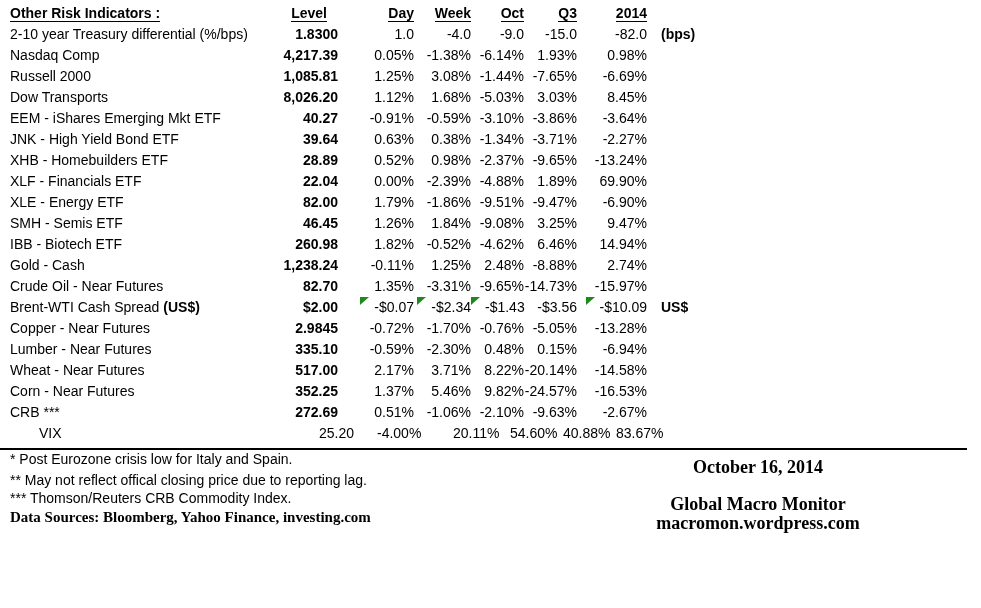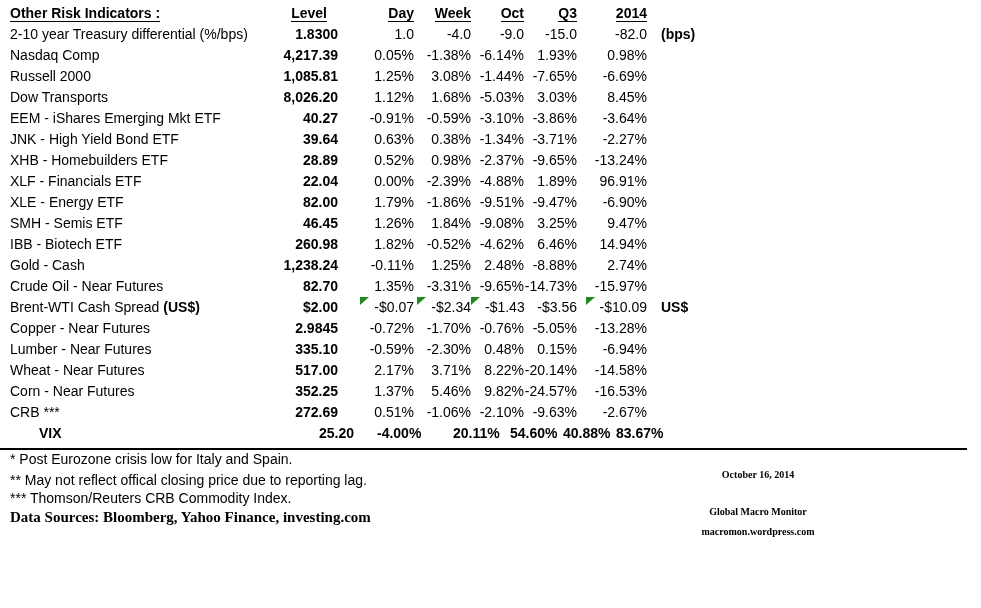--- a/index.html
+++ b/index.html
@@ -12,39 +12,39 @@
   td,th{padding:0;height:21px;line-height:21px;white-space:nowrap;font-size:14px;}
   th{font-weight:bold;}
   .label{padding-left:10px;text-align:left;}
   .num{text-align:right;}
   .level{font-weight:bold;}
   .annot{text-align:left;padding-left:14px;font-weight:bold;}
   thead th.num{text-align:right;}
   thead th.label{text-align:left;}
   .hdr{border-bottom:1.5px solid #000;padding-bottom:0px;}
   thead th.level .hdr{margin-right:11px;}
-  .bold-row td{font-weight:bold;padding-left:39px;}
+  .bold-row td{font-weight:normal;padding-left:39px;}
   .flag{
     display:inline-block;width:0;height:0;
     border-top:8px solid #1e8a1e;border-right:9px solid transparent;
     margin-right:5px;transform:translateY(-7px);
   }
   .rule{height:2px;background:#000;width:967px;margin:4px 0 0 0;}
   .footer{display:flex;align-items:flex-start;}
   .footnotes{flex:1;padding-left:10px;}
   .fn{line-height:18px;}
   .fn-first{margin-bottom:3px;}
   .data-sources{
     font-family:"Liberation Serif",serif;font-weight:bold;font-size:15px;
     margin-top:1px;line-height:19px;
   }
   .footer-right{
     width:300px;margin-right:73px;text-align:center;
-    font-family:"Liberation Serif",serif;font-weight:bold;font-size:10px;
-    padding-top:16px;
+    font-family:"Liberation Serif",serif;font-weight:bold;font-size:18px;
+    padding-top:8px;
   }
   .fr-date{line-height:18px;}
   .fr-pub{margin-top:19px;line-height:18px;}
   .fr-site{line-height:21px;}
 </style>
 </head>
 <body>
 
 <table>
   <colgroup>
@@ -140,21 +140,21 @@
         <td class="num yr2014">-13.24%</td>
         <td class="annot"></td>
       </tr>
       <tr>
         <td class="label">XLF - Financials ETF</td>
         <td class="num level">22.04</td>
         <td class="num day">0.00%</td>
         <td class="num week">-2.39%</td>
         <td class="num oct">-4.88%</td>
         <td class="num q3">1.89%</td>
-        <td class="num yr2014">96.91%</td>
+        <td class="num yr2014">69.90%</td>
         <td class="annot"></td>
       </tr>
       <tr>
         <td class="label">XLE - Energy ETF</td>
         <td class="num level">82.00</td>
         <td class="num day">1.79%</td>
         <td class="num week">-1.86%</td>
         <td class="num oct">-9.51%</td>
         <td class="num q3">-9.47%</td>
         <td class="num yr2014">-6.90%</td>

